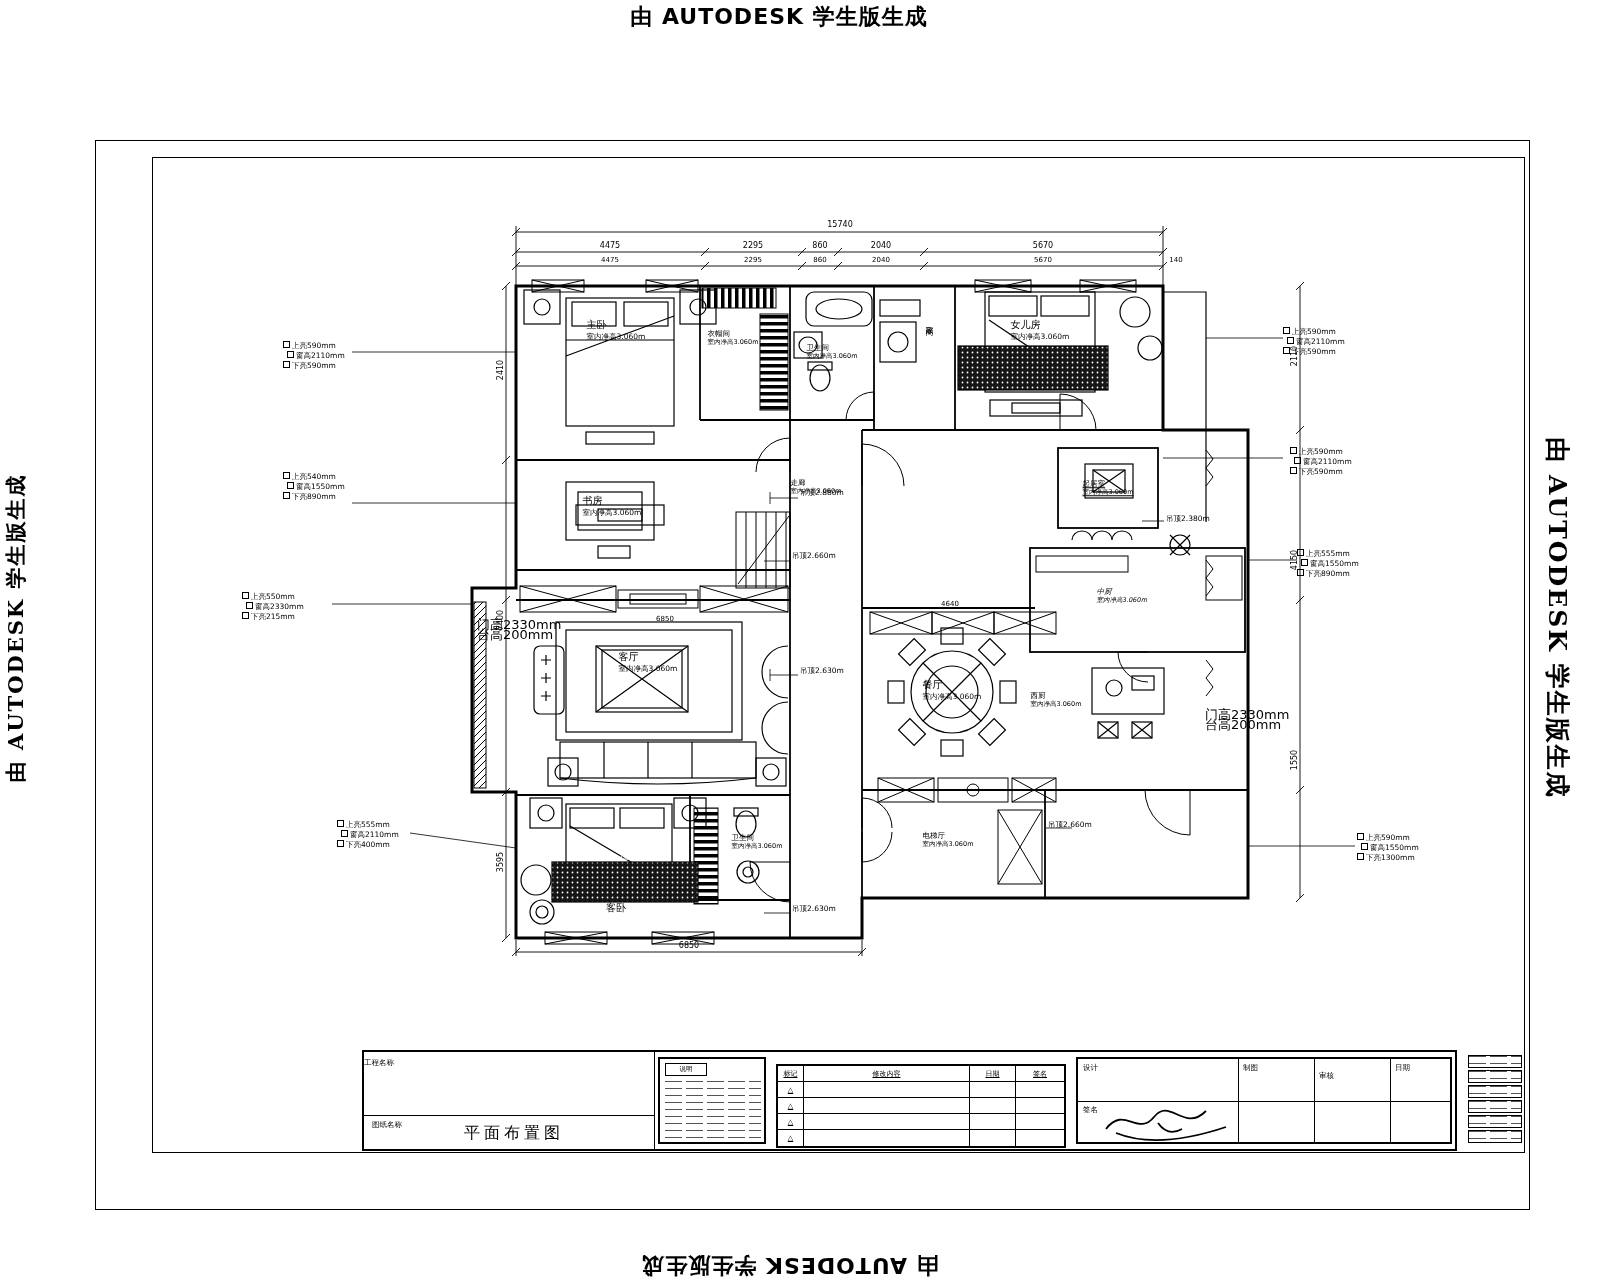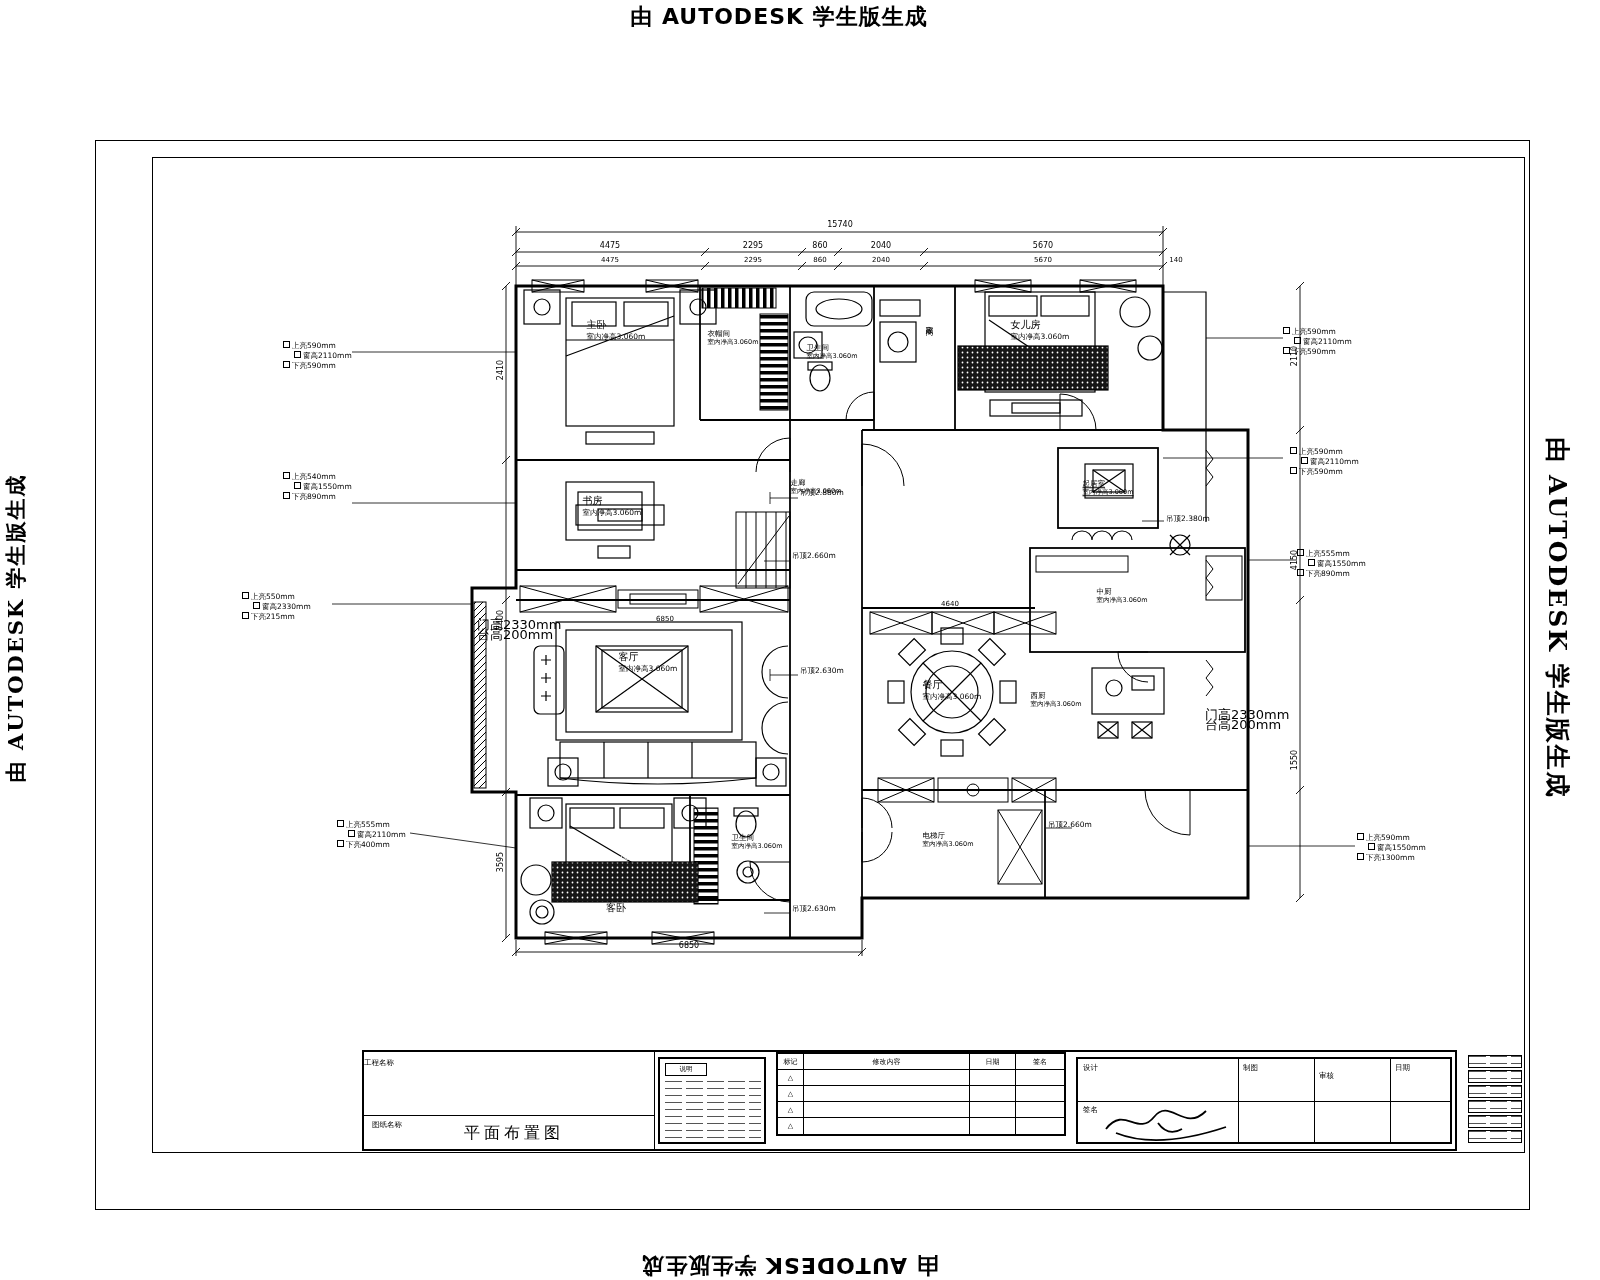--- a/index.html
+++ b/index.html
@@ -11,21 +11,21 @@
   .wm.v{font-size:23px;font-family:"DejaVu Serif",serif;letter-spacing:2px;}
   .frame{position:absolute;border:1.5px solid #000;}
   .room-label{position:absolute;transform:translate(-50%,-50%);white-space:nowrap;line-height:1.25;}
   .room-label .rn{font-size:10px;}
   .room-label .rh{font-size:7.5px;}
   .room-label.sm .rn{font-size:7.5px;}
   .room-label.sm .rh{font-size:6.5px;}
   .vert{position:absolute;writing-mode:vertical-rl;font-size:7.5px;letter-spacing:1px;}
   .wnote{position:absolute;font-size:7.5px;line-height:10px;white-space:nowrap;}
   .wnote .ln::before{content:"";display:inline-block;width:5px;height:5px;border:1px solid #000;margin-right:2px;}
-  .wnote .ln:nth-child(2){margin-left:11px;}
+  .wnote .ln:nth-child(2){margin-left:4px;}
   .dnote{position:absolute;font-size:13px;line-height:10px;white-space:nowrap;}
   .ceil{position:absolute;font-size:7.5px;white-space:nowrap;}
   .dim{position:absolute;font-size:8px;transform:translate(-50%,-50%);white-space:nowrap;}
   .dim.sm{font-size:7px;}
   .dim.v{transform:translate(-50%,-50%) rotate(-90deg);}
   
   .tb{position:absolute;left:362px;top:1050px;width:1095px;height:101px;border:2px solid #000;box-sizing:border-box;}
   .tb .lbl{position:absolute;font-size:7.5px;}
   .tb .divider-h{position:absolute;border-top:1.5px solid #000;}
   .tb .divider-v{position:absolute;border-left:1.5px solid #000;}
@@ -365,21 +365,21 @@
   <div class="rh">室内净高3.060m</div>
 </div>
 <div class="room-label" style="left:648px;top:662px;">
   <div class="rn">客厅</div>
   <div class="rh">室内净高3.060m</div>
 </div>
 <div class="room-label" style="left:952px;top:690px;">
   <div class="rn">餐厅</div>
   <div class="rh">室内净高3.060m</div>
 </div>
-<div class="room-label sm" style="left:1122px;top:596px;">
+<div class="room-label sm" style="left:1122px;top:596px;font-style:italic;">
   <div class="rn">中厨</div>
   <div class="rh">室内净高3.060m</div>
 </div>
 <div class="room-label sm" style="left:1056px;top:700px;">
   <div class="rn">西厨</div>
   <div class="rh">室内净高3.060m</div>
 </div>
 <div class="room-label sm" style="left:948px;top:840px;">
   <div class="rn">电梯厅</div>
   <div class="rh">室内净高3.060m</div>
@@ -456,21 +456,21 @@
   <div class="divider-h" style="left:0;top:63px;width:290px;"></div>
   <div class="lbl" style="left:0;top:6px;">工程名称</div>
   <div class="lbl" style="left:8px;top:68px;">图纸名称</div>
   <div class="dwgname" style="left:150px;top:81px;">平面布置图</div>
 
   <div class="inset" style="left:294px;top:5px;width:108px;height:87px;">
     <div class="minibox" style="left:5px;top:4px;width:40px;height:11px;">说明</div>
     <div class="scribble" style="position:absolute;left:5px;top:22px;width:96px;height:58px;"></div>
   </div>
 
-  <div class="inset" style="left:412px;top:0;width:290px;height:84px;">
+  <div class="inset" style="left:412px;top:12px;width:290px;height:84px;text-decoration:underline;">
     <div class="revgrid">
       <div>标记</div>
       <div>修改内容</div>
       <div>日期</div>
       <div>签名</div>
       <div>△</div>
         <div></div>
         <div></div>
         <div></div>
       <div>△</div>

